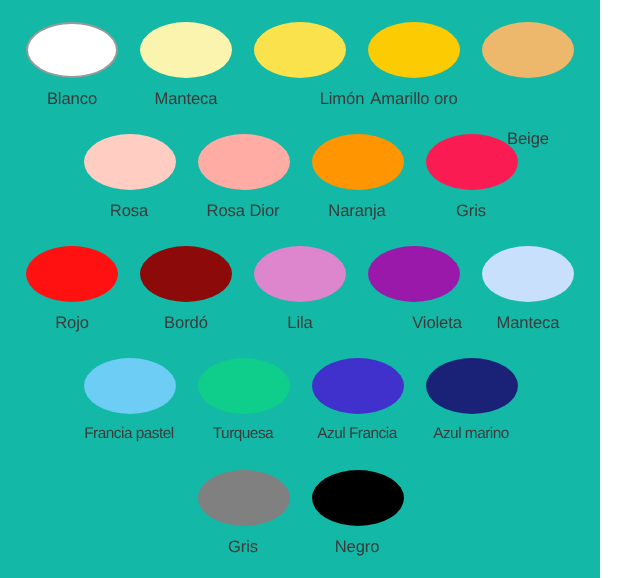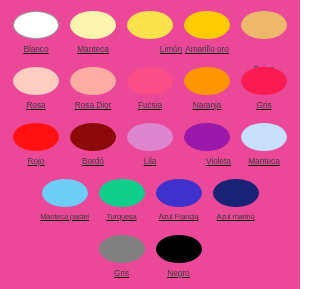--- a/index.html
+++ b/index.html
@@ -63,21 +63,21 @@
     letter-spacing: -0.05px;
   }
   .row-wide .swatch-label {
     font-size: 7.7px;
     letter-spacing: -0.25px;
   }
 </style>
 </head>
 <body>
 
-<div id="palette" style="background: #ec4899; text-decoration: underline;">
+<div id="palette" style="background: #14b8a6;">
     <div class="swatch-row">
       <div class="swatch">
         <div class="swatch-dot outlined" style="background: rgb(255, 255, 255); border-color: rgb(154, 154, 154);"></div>
         <div class="swatch-label" style="color: rgb(59, 59, 59);">Blanco</div>
       </div>
       <div class="swatch">
         <div class="swatch-dot" style="background: rgb(251, 244, 174);"></div>
         <div class="swatch-label" style="color: rgb(59, 59, 59);">Manteca</div>
       </div>
       <div class="swatch">
@@ -94,24 +94,20 @@
       </div>
     </div>
     <div class="swatch-row">
       <div class="swatch">
         <div class="swatch-dot" style="background: rgb(255, 205, 194);"></div>
         <div class="swatch-label" style="color: rgb(59, 59, 59);">Rosa</div>
       </div>
       <div class="swatch">
         <div class="swatch-dot" style="background: rgb(255, 172, 164);"></div>
         <div class="swatch-label" style="color: rgb(59, 59, 59);">Rosa Dior</div>
-      </div>
-      <div class="swatch">
-        <div class="swatch-dot" style="background: rgb(250, 76, 134);"></div>
-        <div class="swatch-label" style="color: rgb(59, 59, 59);">Fucsia</div>
       </div>
       <div class="swatch">
         <div class="swatch-dot" style="background: rgb(255, 149, 0);"></div>
         <div class="swatch-label" style="color: rgb(59, 59, 59);">Naranja</div>
       </div>
       <div class="swatch">
         <div class="swatch-dot" style="background: rgb(250, 27, 82);"></div>
         <div class="swatch-label" style="color: rgb(59, 59, 59);">Gris</div>
       </div>
     </div>
@@ -133,21 +129,21 @@
         <div class="swatch-label" style="color: rgb(59, 59, 59); margin-left: 23px;">Violeta</div>
       </div>
       <div class="swatch">
         <div class="swatch-dot" style="background: rgb(200, 224, 251);"></div>
         <div class="swatch-label" style="color: rgb(59, 59, 59);">Manteca</div>
       </div>
     </div>
     <div class="swatch-row row-wide">
       <div class="swatch">
         <div class="swatch-dot" style="background: rgb(109, 205, 245);"></div>
-        <div class="swatch-label" style="color: rgb(59, 59, 59);">Manteca pastel</div>
+        <div class="swatch-label" style="color: rgb(59, 59, 59);">Francia pastel</div>
       </div>
       <div class="swatch">
         <div class="swatch-dot" style="background: rgb(15, 206, 139);"></div>
         <div class="swatch-label" style="color: rgb(59, 59, 59);">Turquesa</div>
       </div>
       <div class="swatch">
         <div class="swatch-dot" style="background: rgb(64, 48, 204);"></div>
         <div class="swatch-label" style="color: rgb(59, 59, 59);">Azul Francia</div>
       </div>
       <div class="swatch">

